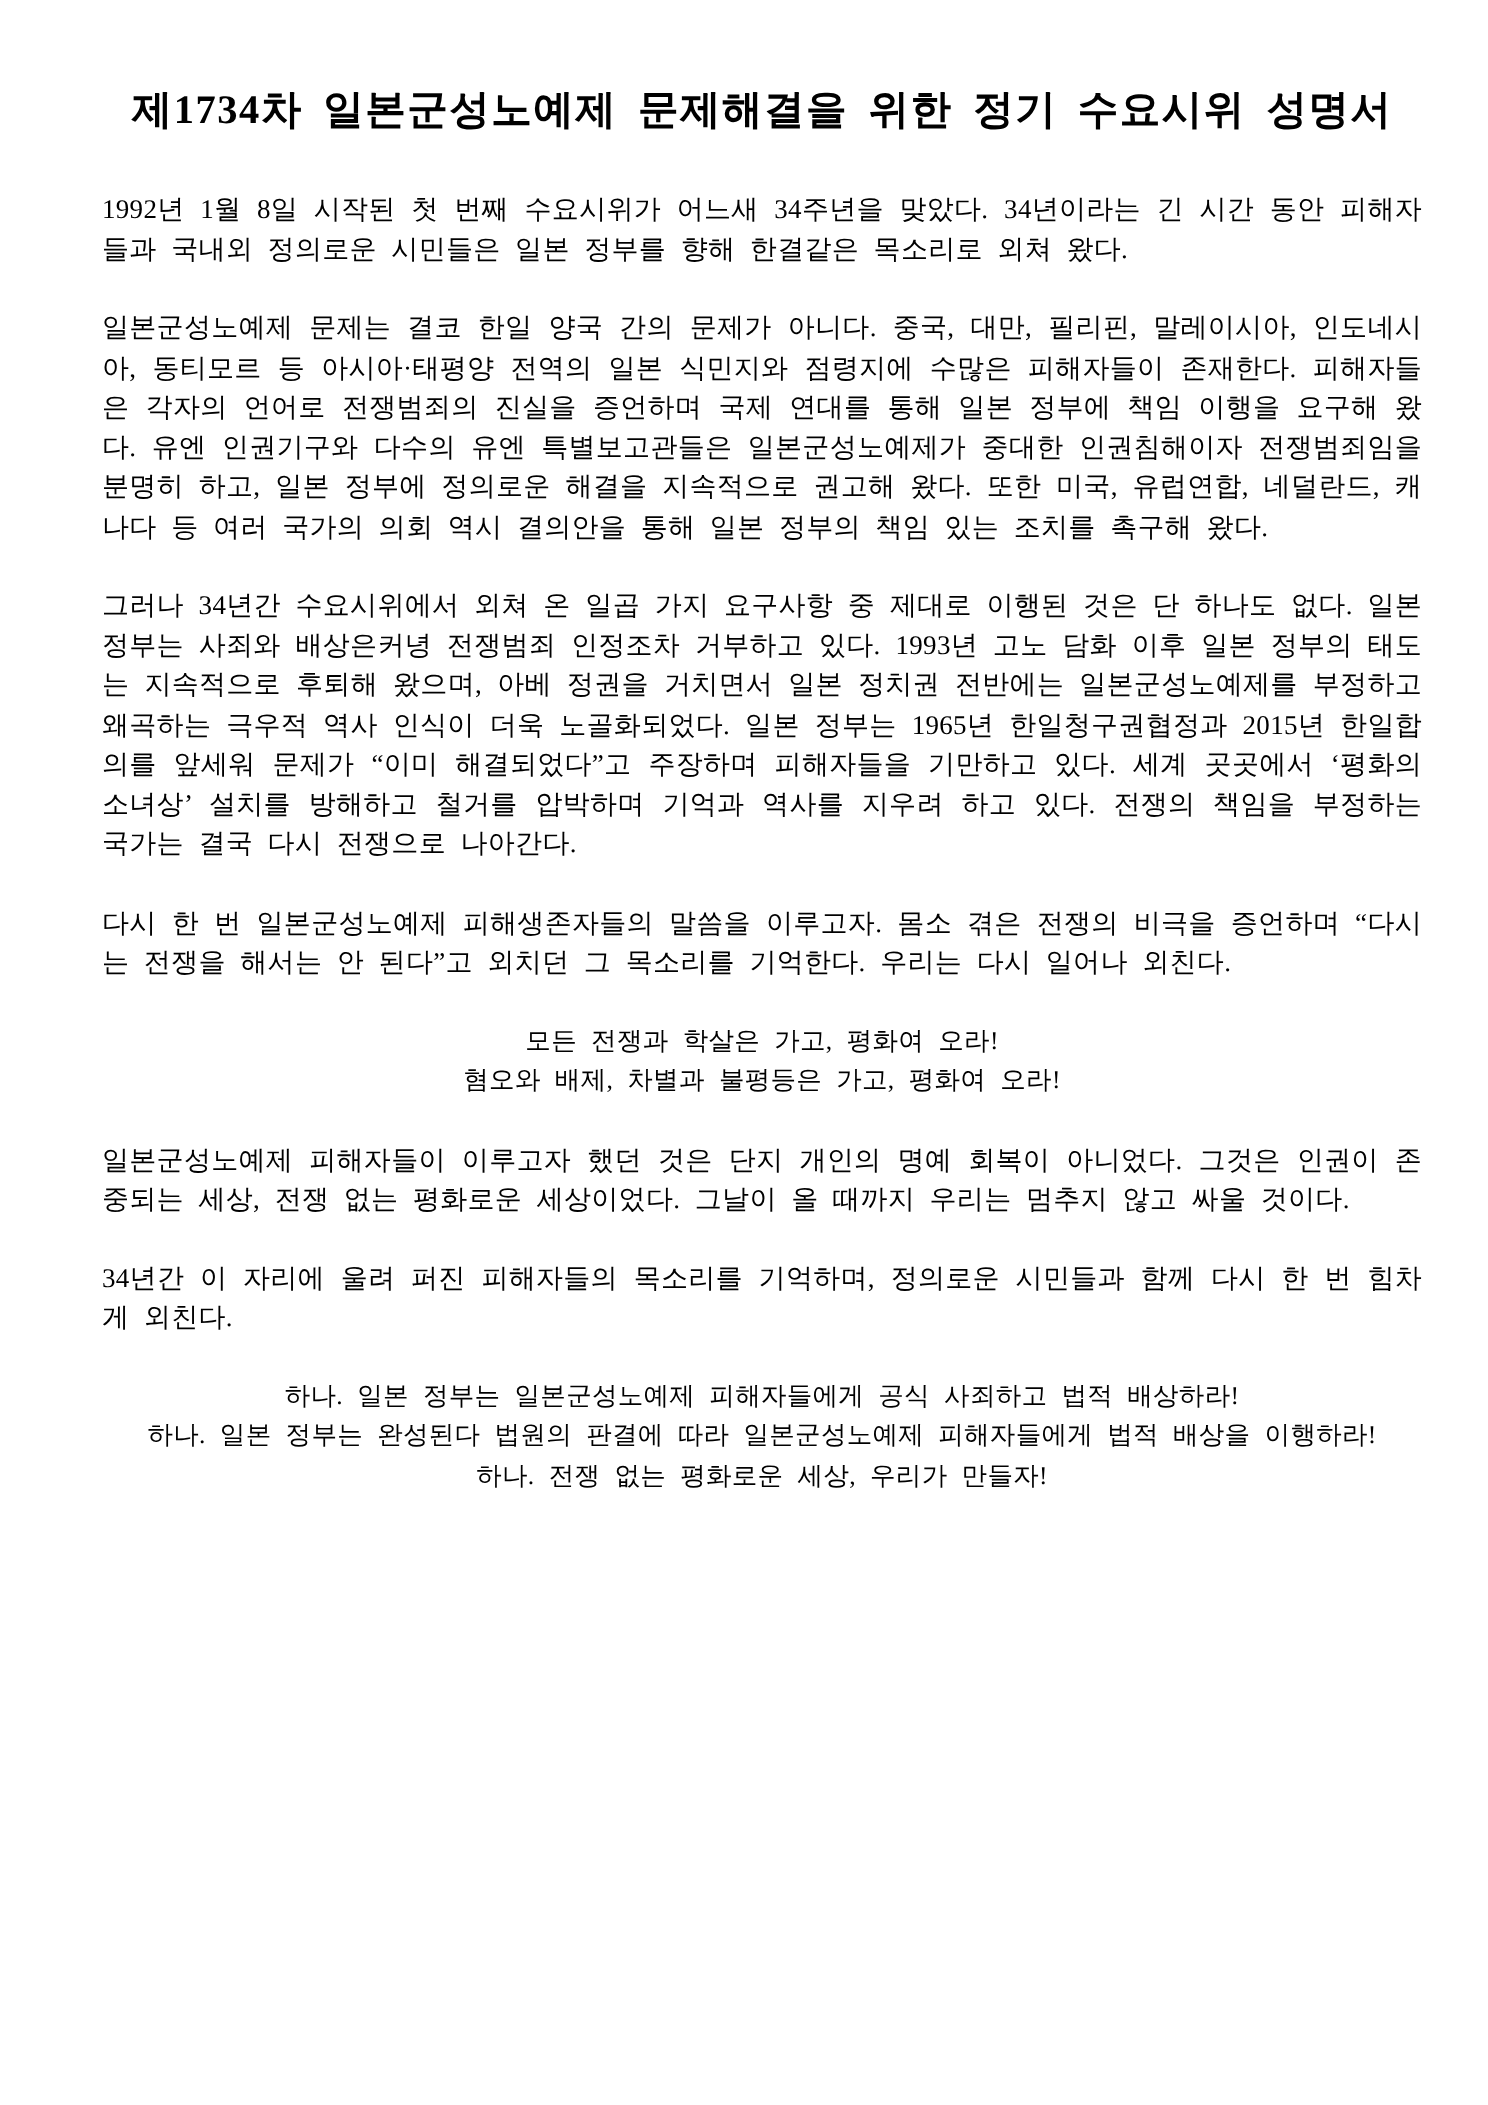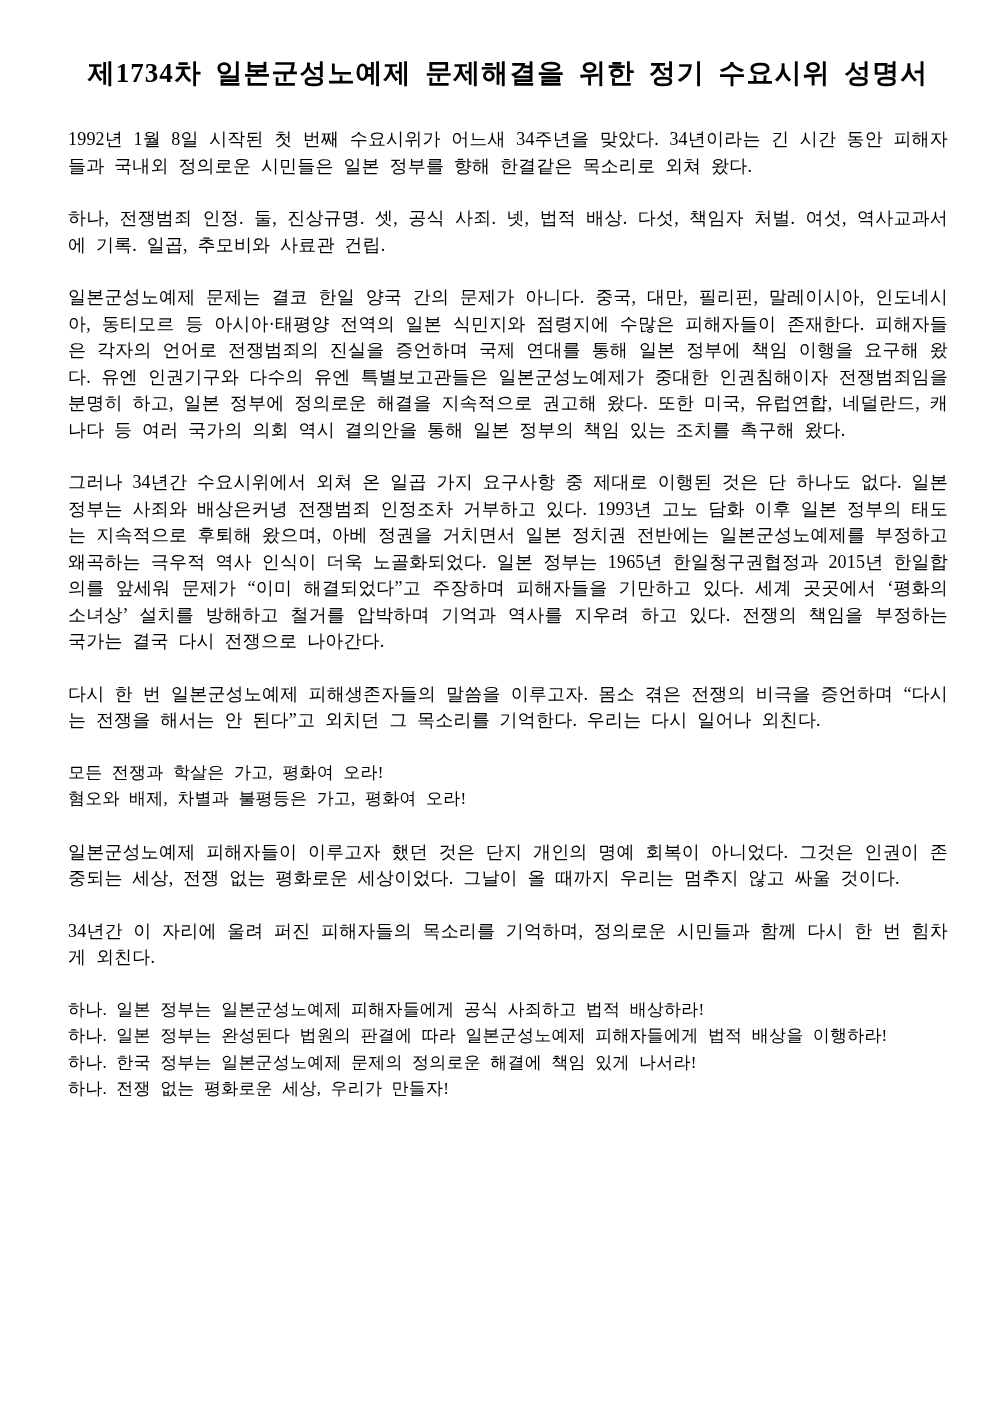--- a/index.html
+++ b/index.html
@@ -36,35 +36,34 @@
     word-spacing: 5px;
     letter-spacing: 0.2px;
   }
   .line-block {
     margin: 0 0 26px 0;
   }
   .line-block p {
     font-size: 17px;
     line-height: 26.5px;
     margin: 0;
-    text-align: left;
+    text-align: center;
     word-spacing: 5px;
     letter-spacing: 0.2px;
   }
 </style>
 </head>
 <body>
 
 <div class="page">
 
   <h1 class="title">제1734차 일본군성노예제 문제해결을 위한 정기 수요시위 성명서</h1>
 
   <p class="para">1992년 1월 8일 시작된 첫 번째 수요시위가 어느새 34주년을 맞았다. 34년이라는 긴 시간 동안 피해자들과 국내외 정의로운 시민들은 일본 정부를 향해 한결같은 목소리로 외쳐 왔다.</p>
 
-  <p class="para">하나, 전쟁범죄 인정. 둘, 진상규명. 셋, 공식 사죄. 넷, 법적 배상. 다섯, 책임자 처벌. 여섯, 역사교과서에 기록. 일곱, 추모비와 사료관 건립.</p>
 
 
   <p class="para">일본군성노예제 문제는 결코 한일 양국 간의 문제가 아니다. 중국, 대만, 필리핀, 말레이시아, 인도네시아, 동티모르 등 아시아·태평양 전역의 일본 식민지와 점령지에 수많은 피해자들이 존재한다. 피해자들은 각자의 언어로 전쟁범죄의 진실을 증언하며 국제 연대를 통해 일본 정부에 책임 이행을 요구해 왔다. 유엔 인권기구와 다수의 유엔 특별보고관들은 일본군성노예제가 중대한 인권침해이자 전쟁범죄임을 분명히 하고, 일본 정부에 정의로운 해결을 지속적으로 권고해 왔다. 또한 미국, 유럽연합, 네덜란드, 캐나다 등 여러 국가의 의회 역시 결의안을 통해 일본 정부의 책임 있는 조치를 촉구해 왔다.</p>
 
   <p class="para">그러나 34년간 수요시위에서 외쳐 온 일곱 가지 요구사항 중 제대로 이행된 것은 단 하나도 없다. 일본 정부는 사죄와 배상은커녕 전쟁범죄 인정조차 거부하고 있다. 1993년 고노 담화 이후 일본 정부의 태도는 지속적으로 후퇴해 왔으며, 아베 정권을 거치면서 일본 정치권 전반에는 일본군성노예제를 부정하고 왜곡하는 극우적 역사 인식이 더욱 노골화되었다. 일본 정부는 1965년 한일청구권협정과 2015년 한일합의를 앞세워 문제가 “이미 해결되었다”고 주장하며 피해자들을 기만하고 있다. 세계 곳곳에서 ‘평화의 소녀상’ 설치를 방해하고 철거를 압박하며 기억과 역사를 지우려 하고 있다. 전쟁의 책임을 부정하는 국가는 결국 다시 전쟁으로 나아간다.</p>
 
 
   <p class="para">다시 한 번 일본군성노예제 피해생존자들의 말씀을 이루고자. 몸소 겪은 전쟁의 비극을 증언하며 “다시는 전쟁을 해서는 안 된다”고 외치던 그 목소리를 기억한다. 우리는 다시 일어나 외친다.</p>
 
   <div class="line-block">
@@ -72,17 +71,16 @@
     <p>혐오와 배제, 차별과 불평등은 가고, 평화여 오라!</p>
   </div>
 
   <p class="para">일본군성노예제 피해자들이 이루고자 했던 것은 단지 개인의 명예 회복이 아니었다. 그것은 인권이 존중되는 세상, 전쟁 없는 평화로운 세상이었다. 그날이 올 때까지 우리는 멈추지 않고 싸울 것이다.</p>
 
   <p class="para">34년간 이 자리에 울려 퍼진 피해자들의 목소리를 기억하며, 정의로운 시민들과 함께 다시 한 번 힘차게 외친다.</p>
 
   <div class="line-block">
     <p>하나. 일본 정부는 일본군성노예제 피해자들에게 공식 사죄하고 법적 배상하라!</p>
     <p>하나. 일본 정부는 완성된다 법원의 판결에 따라 일본군성노예제 피해자들에게 법적 배상을 이행하라!</p>
-    <p>하나. 한국 정부는 일본군성노예제 문제의 정의로운 해결에 책임 있게 나서라!</p>
     <p>하나. 전쟁 없는 평화로운 세상, 우리가 만들자!</p>
   </div>
 
 </div>
 
 </body></html>

